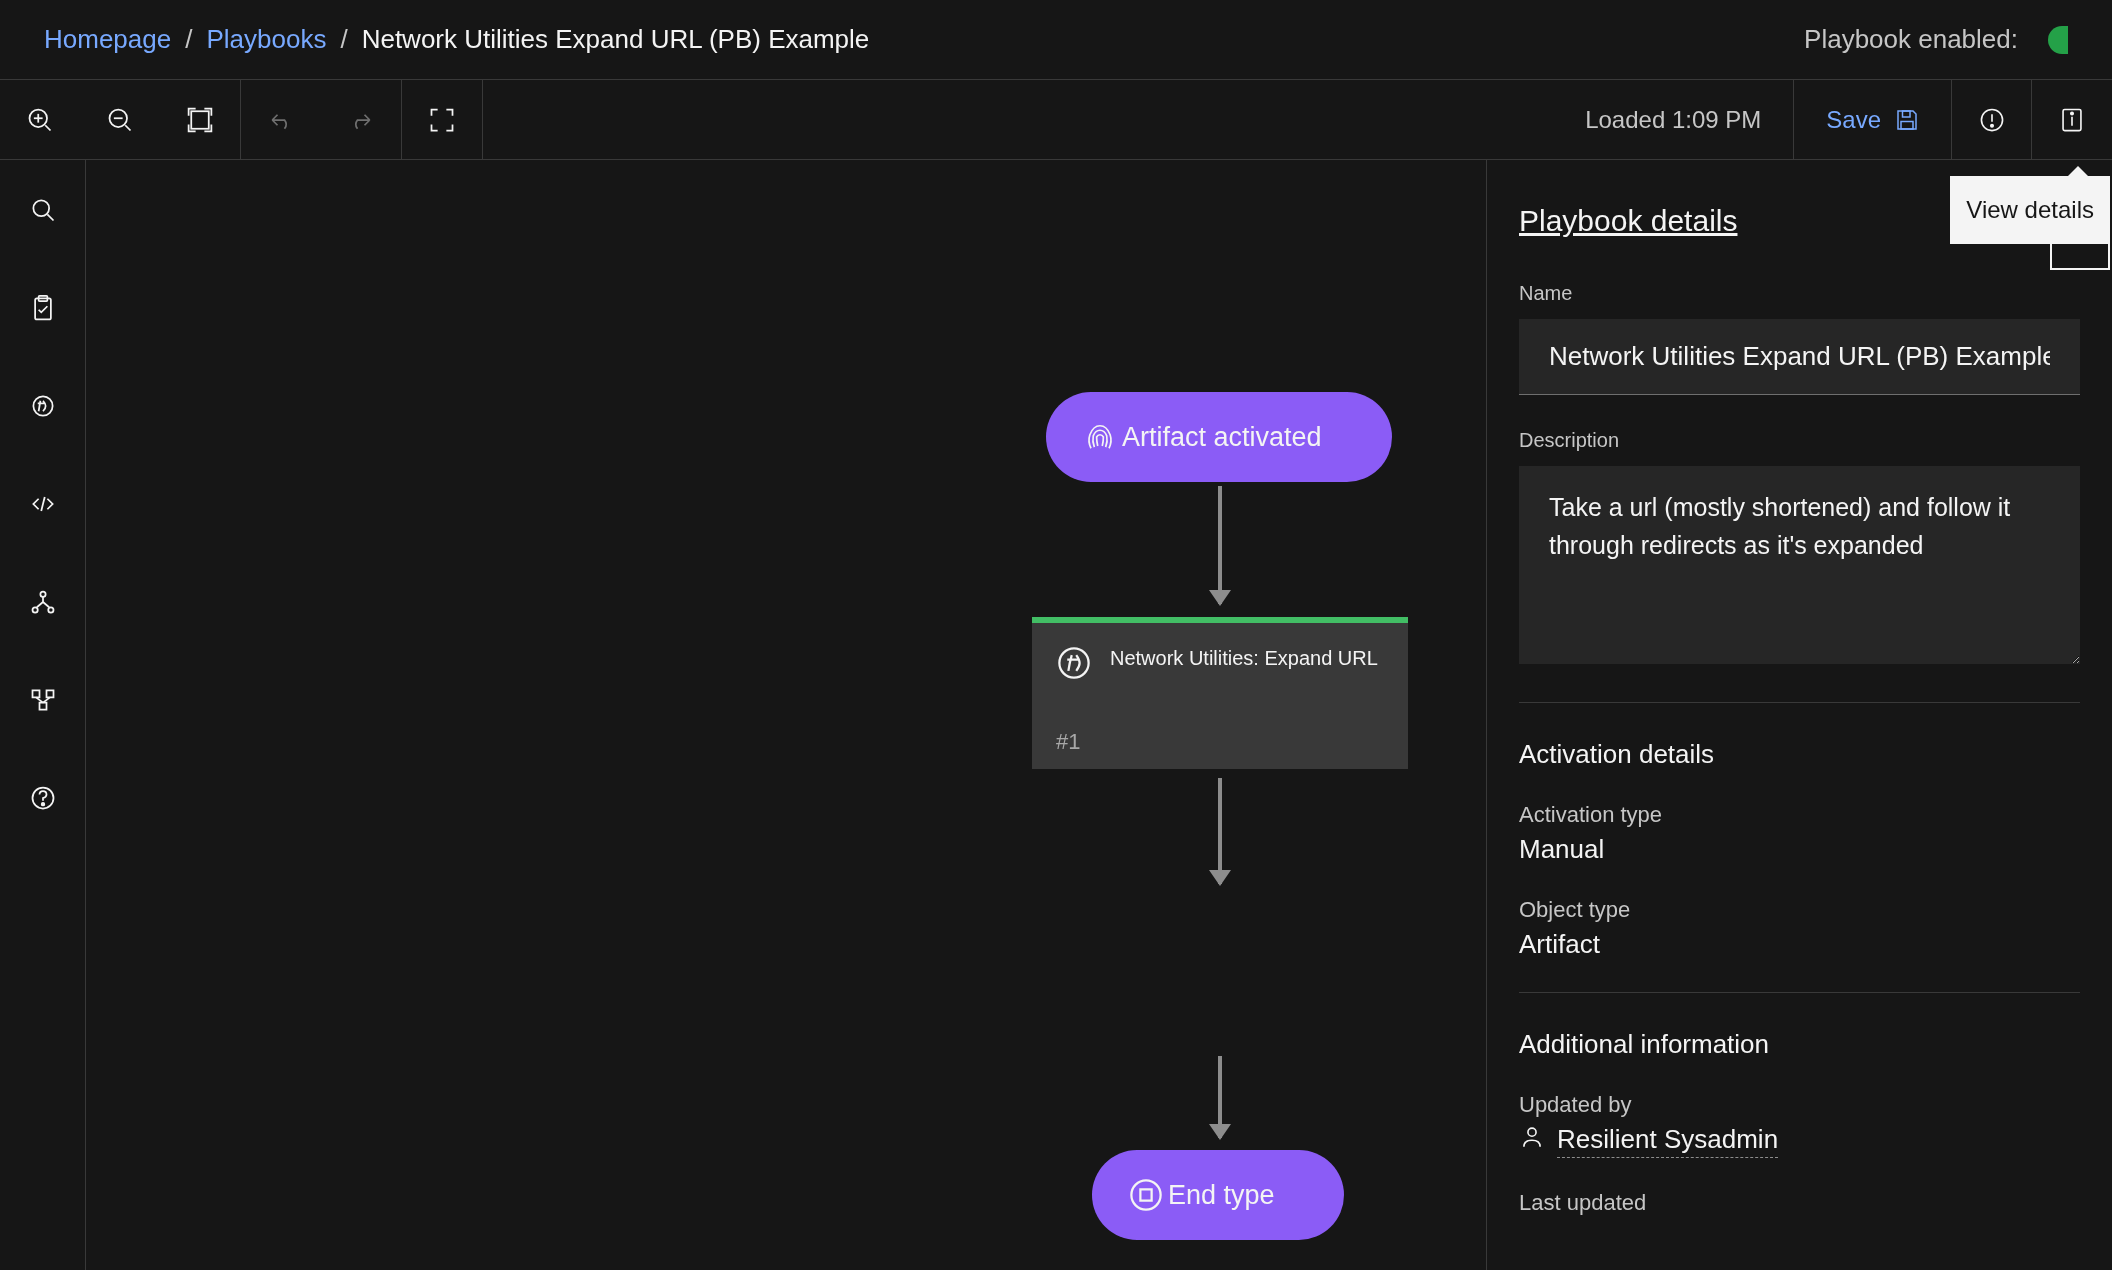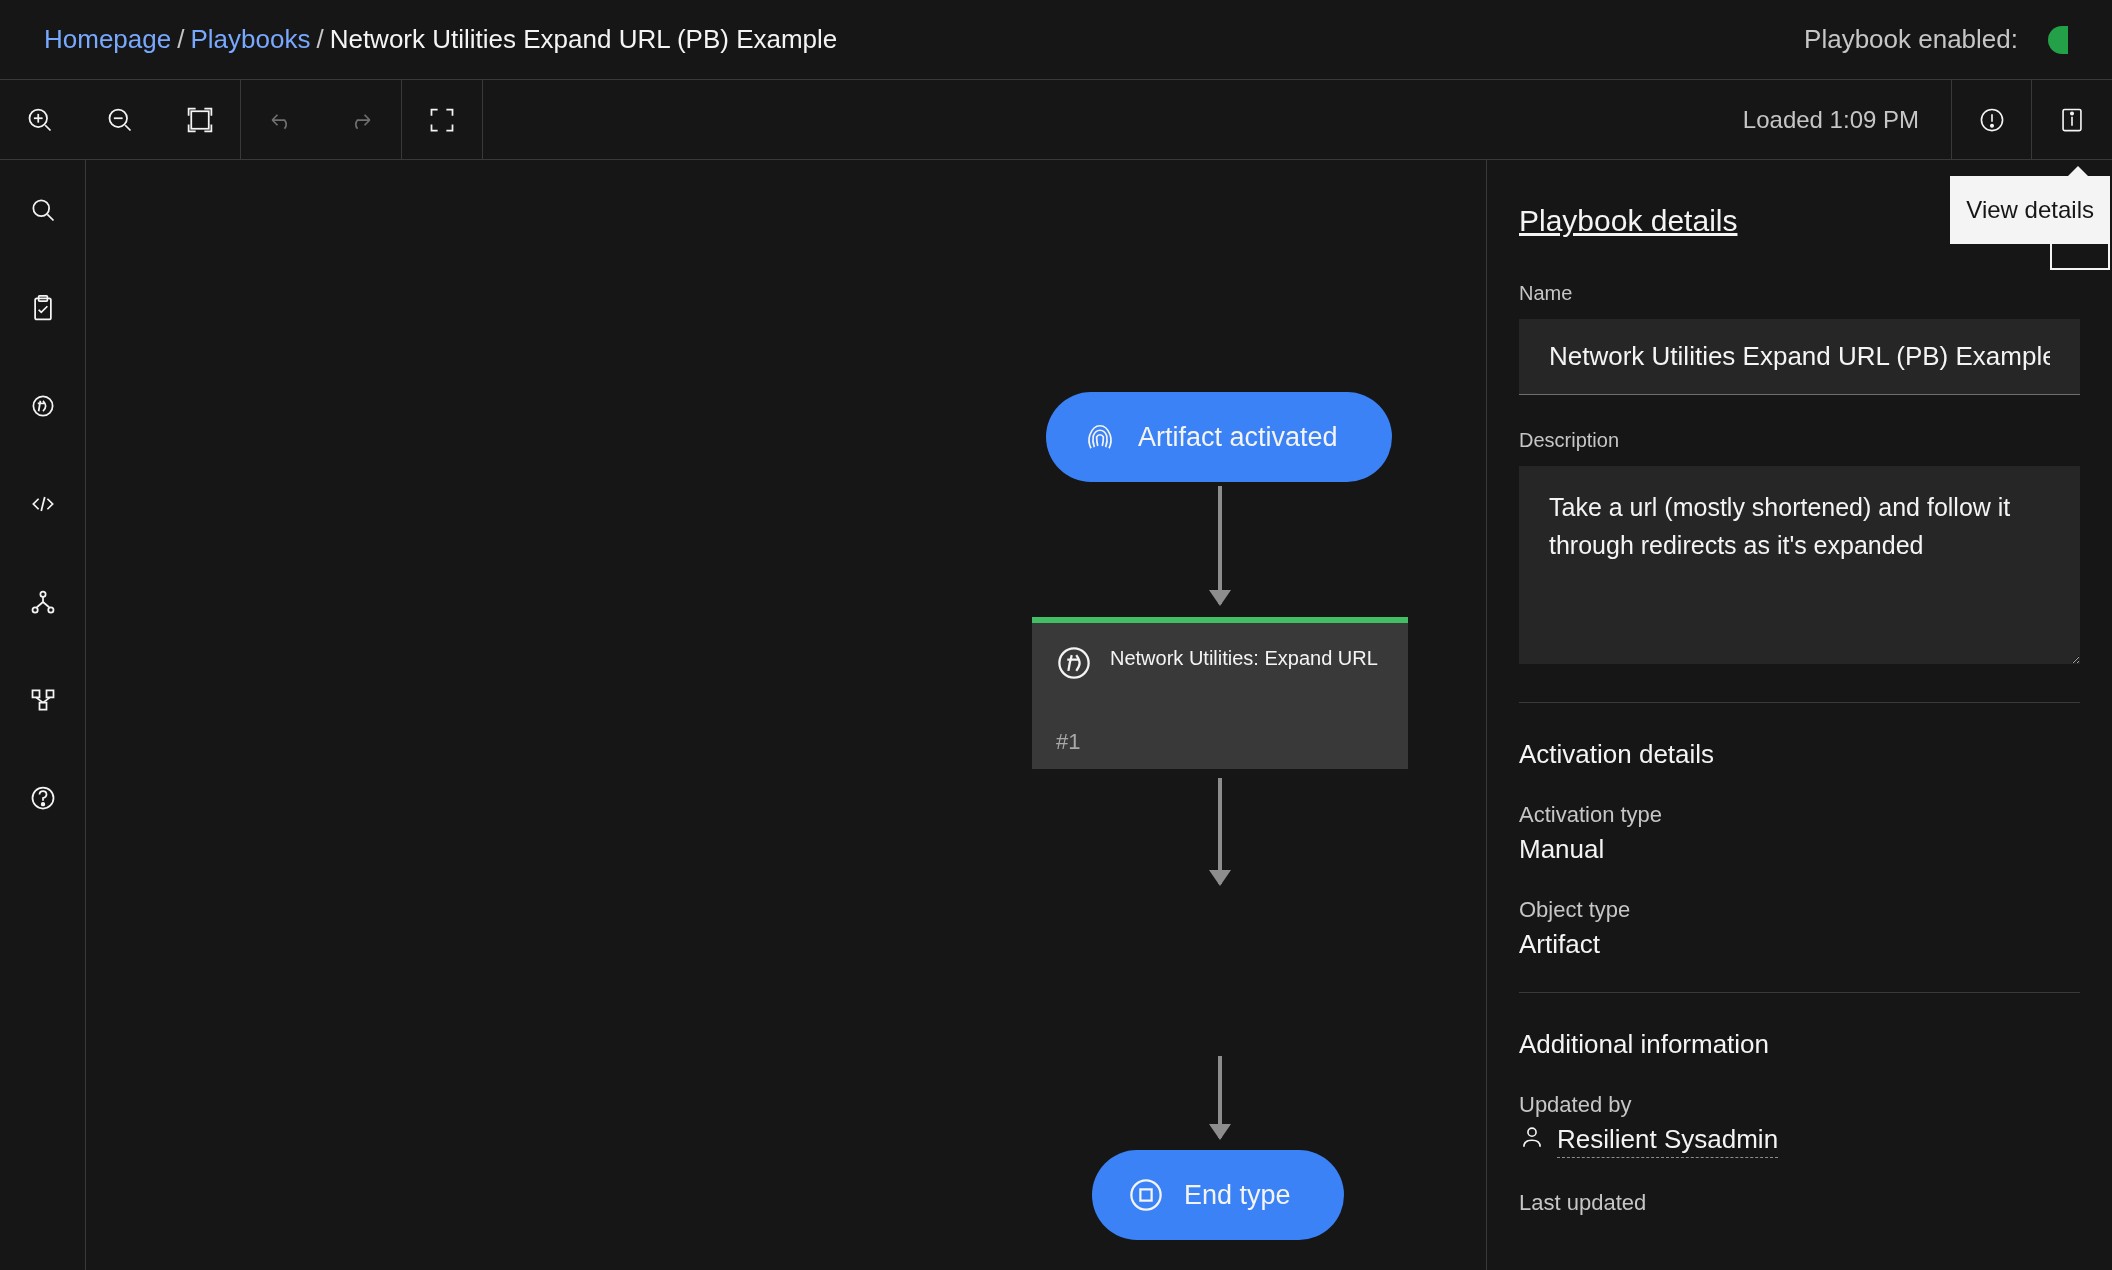--- a/index.html
+++ b/index.html
@@ -20,21 +20,21 @@
 .breadcrumb-bar {
   height: 80px;
   display: flex;
   align-items: center;
   justify-content: space-between;
   padding: 0 44px;
   border-bottom: 1px solid #393939;
 }
 .breadcrumb {
   display: flex;
-  gap: 6px;
+  gap: 14px;
   font-size: 26px;
 }
 .breadcrumb a {
   color: #78a9ff;
   text-decoration: none;
 }
 .breadcrumb .sep {
   color: #c6c6c6;
 }
 .breadcrumb .current {
@@ -135,26 +135,26 @@
 }
 .canvas {
   flex: 1;
   position: relative;
   border-right: 1px solid #393939;
 }
 
 
 .pill-node {
   position: absolute;
-  background: #3b82f6;
+  background: #8b5cf6;
   border-radius: 50px;
   height: 90px;
   display: flex;
   align-items: center;
-  gap: 20px;
+  gap: 4px;
   padding: 0 36px;
   font-size: 27px;
 }
 .start-node {
   left: 960px;
   top: 232px;
   width: 346px;
 }
 .end-node {
   left: 1006px;
@@ -367,20 +367,28 @@
       <svg width="28" height="28" viewBox="0 0 32 32" fill="none" stroke="currentColor" stroke-width="2">
           <polyline points="4,11 4,4 11,4"></polyline>
           <polyline points="21,4 28,4 28,11"></polyline>
           <polyline points="28,21 28,28 21,28"></polyline>
           <polyline points="11,28 4,28 4,21"></polyline>
         </svg>
     </div>
   </div>
   <div class="tool-spacer"></div>
   <div class="loaded-text">Loaded 1:09 PM</div>
+  <div class="save-btn">
+    <span>Save</span>
+    <svg width="24" height="24" viewBox="0 0 32 32" fill="none" stroke="currentColor" stroke-width="2">
+        <path d="M4 4 H24 L28 8 V28 H4 Z"></path>
+        <rect x="10" y="4" width="10" height="8"></rect>
+        <rect x="8" y="18" width="16" height="10"></rect>
+      </svg>
+  </div>
   <div class="icon-cell">
     <svg width="26" height="26" viewBox="0 0 32 32" fill="none" stroke="#f4f4f4" stroke-width="2">
         <circle cx="16" cy="16" r="13"></circle>
         <line x1="16" y1="9" x2="16" y2="18"></line>
         <circle cx="16" cy="23" r="1.5" fill="#f4f4f4"></circle>
       </svg>
   </div>
   <div class="icon-cell last">
     <svg width="26" height="26" viewBox="0 0 32 32" fill="none" stroke="#f4f4f4" stroke-width="2">
         <rect x="5" y="3" width="22" height="26" rx="2"></rect>

